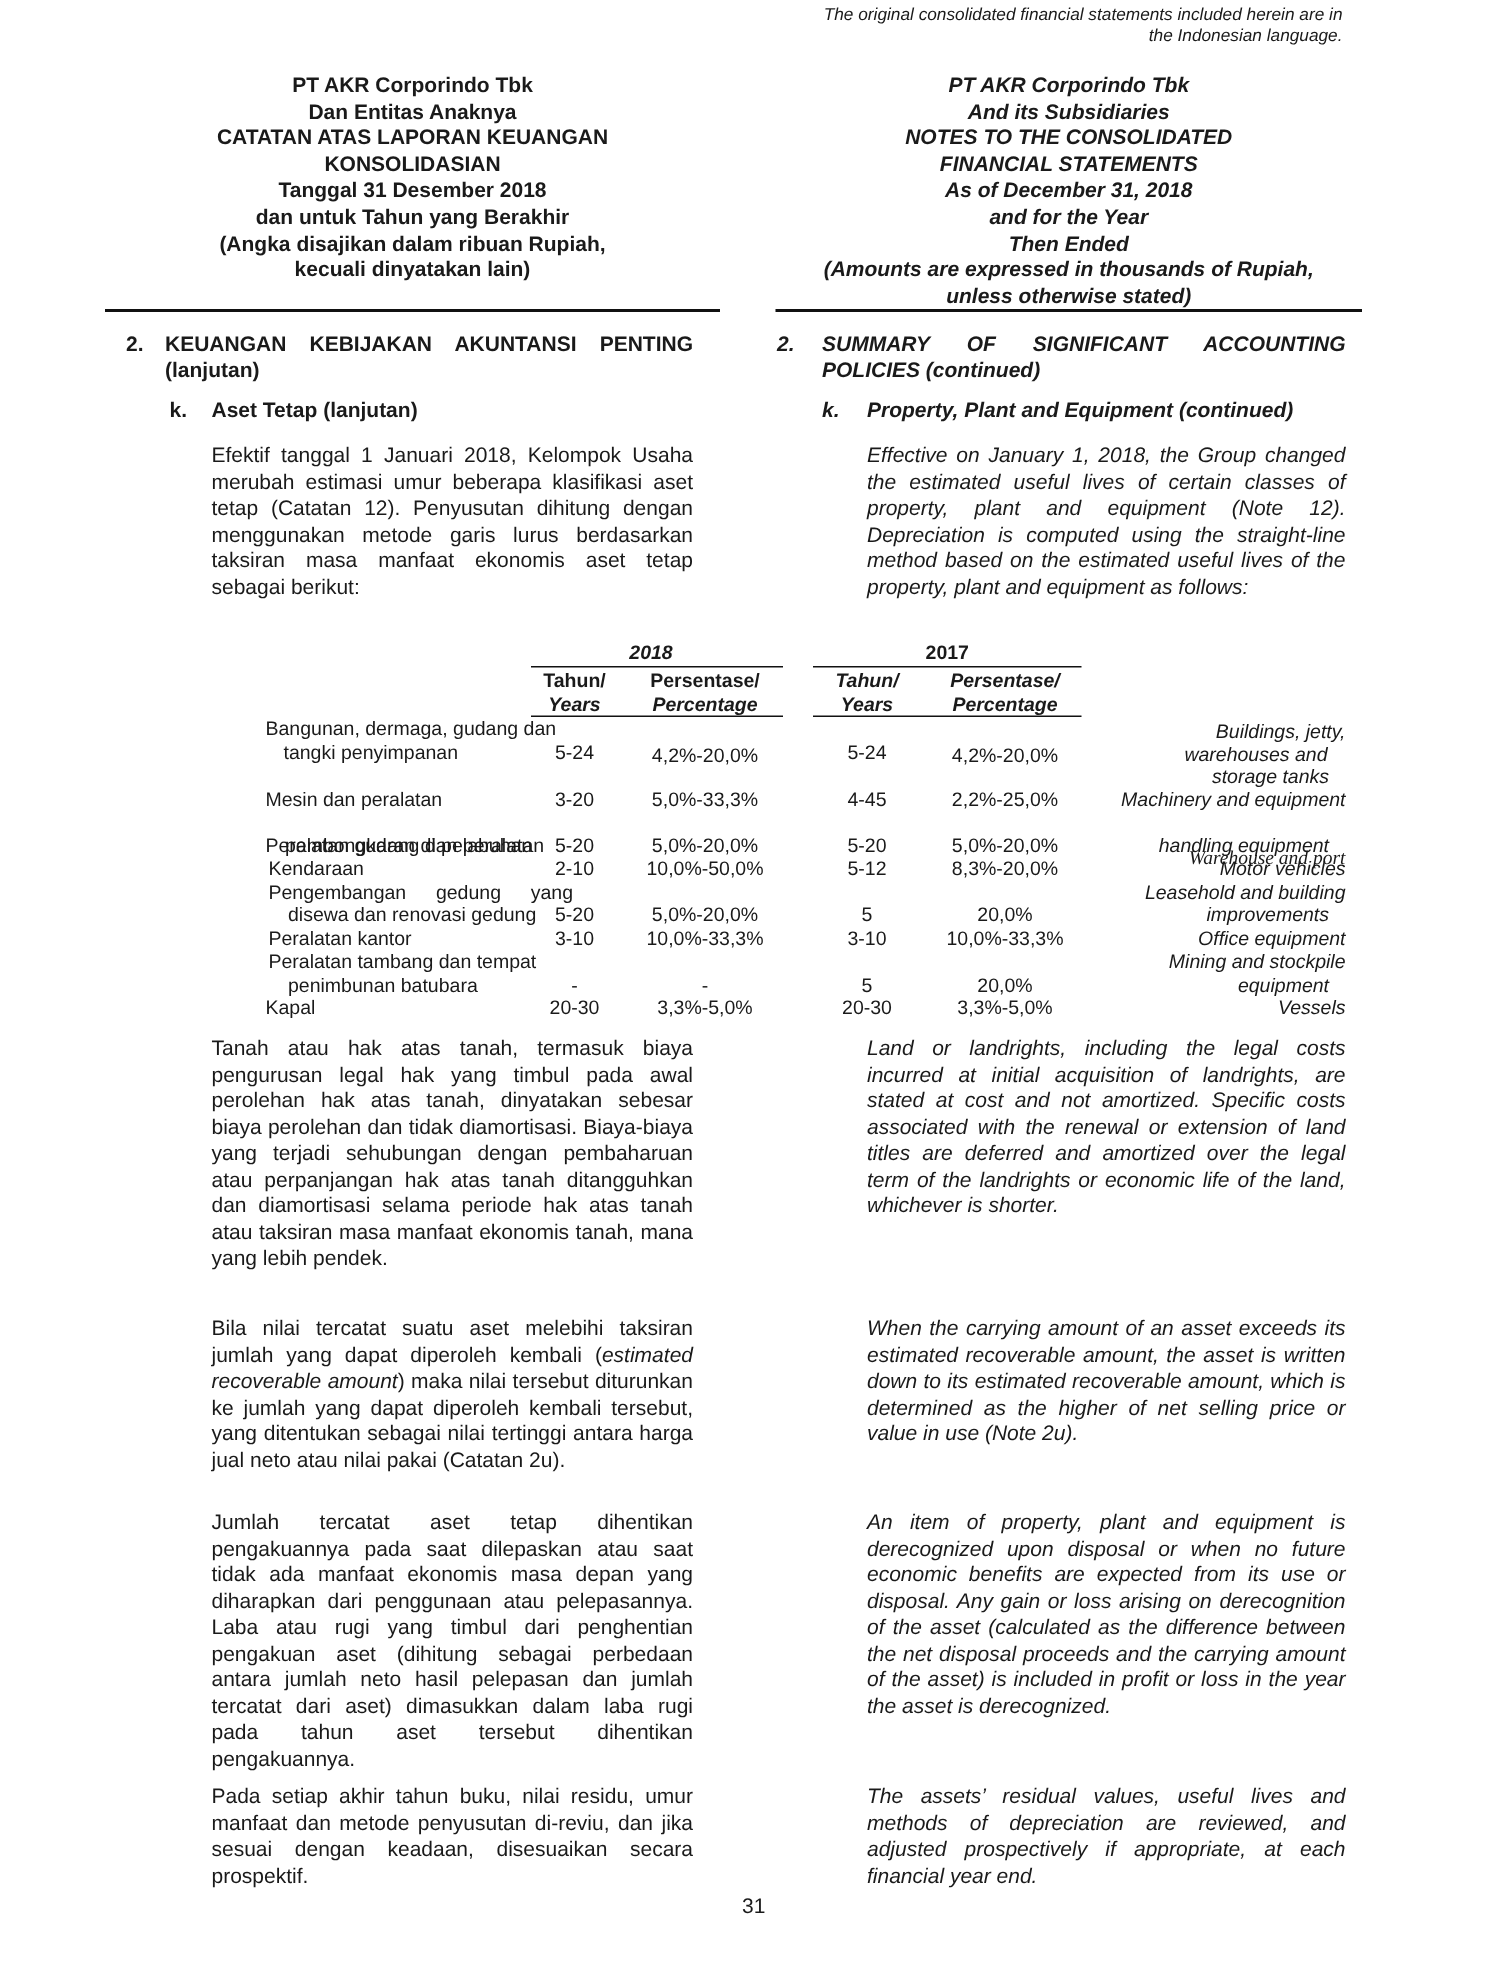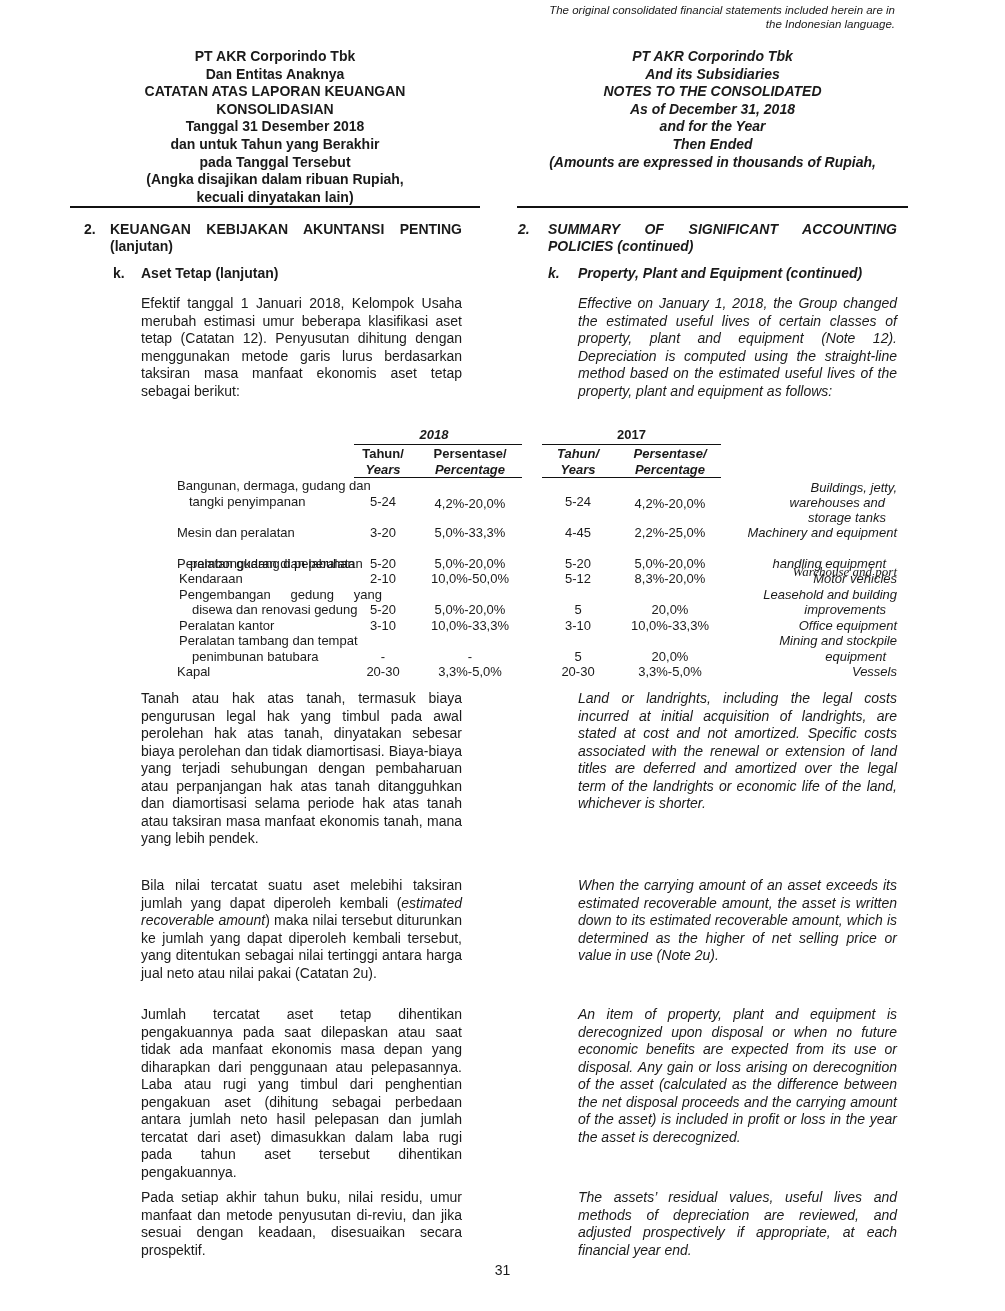--- a/index.html
+++ b/index.html
@@ -34,32 +34,33 @@
   <div>the Indonesian language.</div>
 </div>
 
 <div class="abs hdr left">
   <div>PT AKR Corporindo Tbk</div>
   <div>Dan Entitas Anaknya</div>
   <div>CATATAN ATAS LAPORAN KEUANGAN</div>
   <div>KONSOLIDASIAN</div>
   <div>Tanggal 31 Desember 2018</div>
   <div>dan untuk Tahun yang Berakhir</div>
-  <div>pada Tanggal Tersebut</div>
   <div>(Angka disajikan dalam ribuan Rupiah,</div>
   <div>kecuali dinyatakan lain)</div>
 </div>
 <div class="abs hdr right">
   <div>PT AKR Corporindo Tbk</div>
   <div>And its Subsidiaries</div>
   <div>NOTES TO THE CONSOLIDATED</div>
+  <div>FINANCIAL STATEMENTS</div>
   <div>As of December 31, 2018</div>
   <div>and for the Year</div>
   <div>Then Ended</div>
   <div>(Amounts are expressed in thousands of Rupiah,</div>
+  <div>unless otherwise stated)</div>
 </div>
 <div class="abs rule" style="left:70px; top:206px; width:410px;"></div>
 <div class="abs rule" style="left:517px; top:206px; width:391px;"></div>
 
 <div class="abs sec-num" style="left:84px; top:221px;">2.</div>
 <div class="abs sec-title" style="left:110px; top:221px; width:352px;">KEUANGAN KEBIJAKAN AKUNTANSI PENTING (lanjutan)</div>
 <div class="abs sec-num it" style="left:518px; top:221px;">2.</div>
 <div class="abs sec-title it" style="left:548px; top:221px; width:349px;">SUMMARY OF SIGNIFICANT ACCOUNTING POLICIES (continued)</div>
 
 <div class="abs sec-num" style="left:113px; top:265px;">k.</div>

